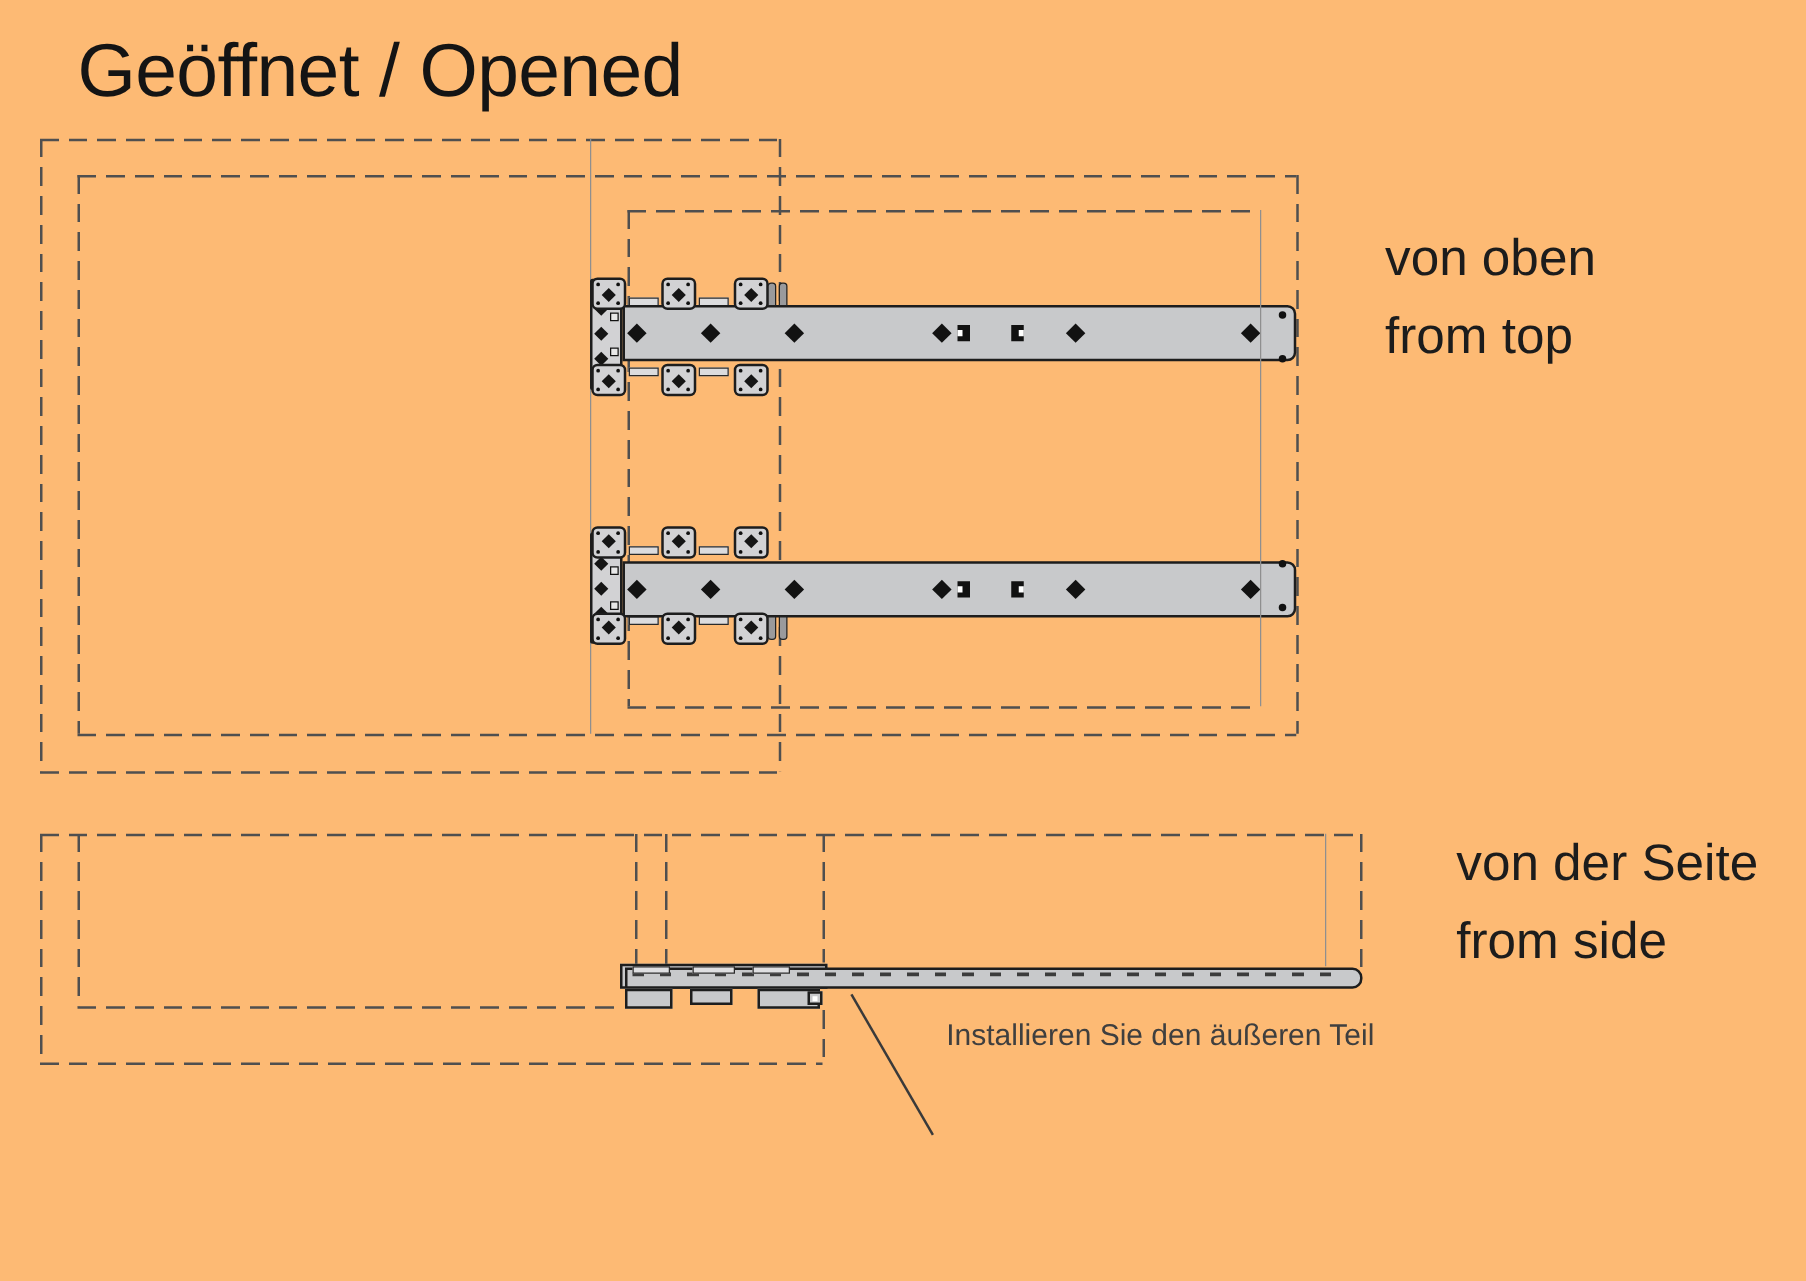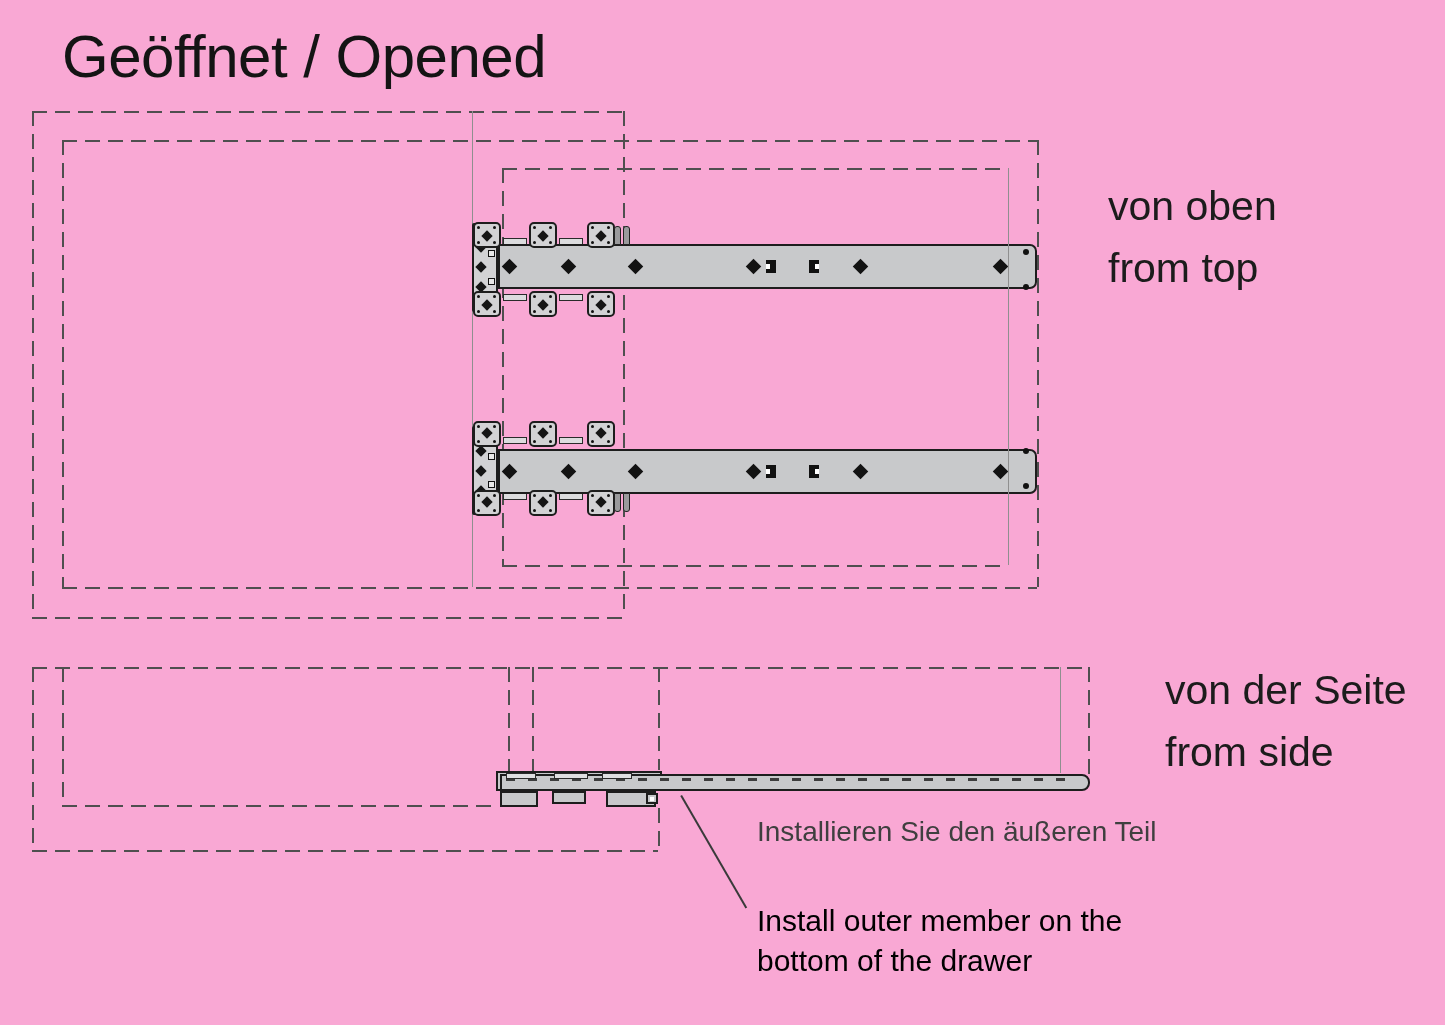--- a/index.html
+++ b/index.html
@@ -1,28 +1,28 @@
 <!DOCTYPE html>
 <html><head>
 <meta charset="utf-8">
 <style>
   html,body{margin:0;padding:0;background:#ffffff;}
   #canvas{
-    position:relative;width:1445px;height:1025px;background:#f9a8d4;overflow:hidden;
+    position:relative;width:1445px;height:1025px;background:#fdba74;overflow:hidden;
     font-family:"Liberation Sans","DejaVu Sans",sans-serif;
     --line-dash:#4f4f4f;--line-solid:#8f8f8f;--rail-fill:#c8c9cb;--rail-border:#1d1d1d;
     --bracket-fill:#d2d2d4;--ink:#141414;--de-color:#3f3f3f;--en-color:#000000;
   }
   .dh{position:absolute;height:1.7px;background:repeating-linear-gradient(90deg,var(--line-dash) 0 15px,transparent 15px 23px);}
   .dv{position:absolute;width:1.7px;background:repeating-linear-gradient(180deg,var(--line-dash) 0 15px,transparent 15px 23px);}
   .sv{position:absolute;width:1.4px;background:var(--line-solid);}
   .txt{position:absolute;color:var(--ink);white-space:pre;}
   #page-title{font-size:60px;letter-spacing:-0.5px;}
   .view-label{font-size:41px;line-height:1.5;color:#1c1c1c;}
-  #annotation-de{font-size:28px;line-height:1.55;color:var(--de-color);}
+  #annotation-de{font-size:24px;line-height:1.55;color:var(--de-color);}
   #annotation-en{font-size:30px;line-height:1.32;color:var(--en-color);}
   
   .rail{position:absolute;width:565px;height:95px;}
   .rail .part{position:absolute;box-sizing:border-box;}
   .plate{left:0;top:1px;width:26px;height:89px;background:var(--bracket-fill);border:2.2px solid var(--rail-border);border-radius:2px;}
   .bar{left:26px;top:22px;width:539px;height:45px;background:var(--rail-fill);border:2.4px solid var(--rail-border);border-radius:0 7px 7px 0;}
   .bracket{width:28px;height:26px;background:var(--bracket-fill);border:2.4px solid var(--rail-border);border-radius:5px;}
   .tab{width:24px;height:7px;background:#dcdcde;border:1.6px solid #2a2a2a;}
   .diamond{position:absolute;width:11px;height:11px;background:#121212;transform:rotate(45deg);}
   .minidiamond{position:absolute;width:8px;height:8px;background:#151515;transform:rotate(45deg);}
@@ -240,15 +240,14 @@
 
     <div id="leader-line" style="left:682px;top:795px;width:130px;transform:rotate(59.9deg);"></div>
   </div>
 
   <div class="txt view-label" style="left:1165px;top:660px;"><span>von der Seite</span><br><span>from side</span></div>
 
   <div class="txt view-label" style="left:1108px;top:176px;"><span>von oben</span><br><span>from top</span></div>
 
   <div id="annotation-de" class="txt" style="left:757px;top:810px;"><span>Installieren Sie den äußeren Teil</span><br></div>
 
-  <div id="annotation-en" class="txt" style="left:757px;top:901px;"><span>Install outer member on the</span><br><span>bottom of the drawer</span></div>
 
 </div>
 
 </body></html>

